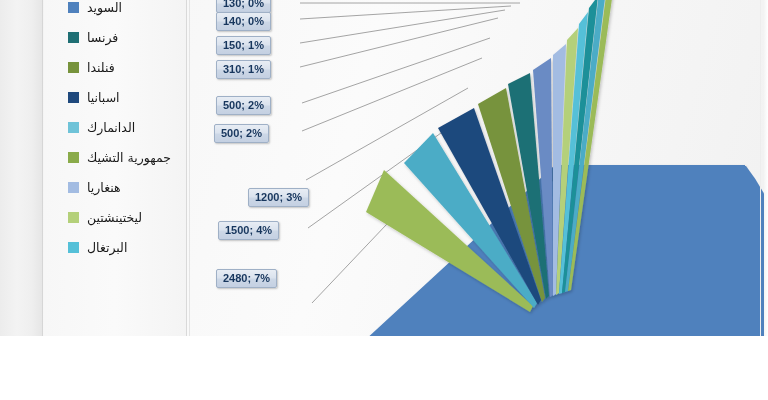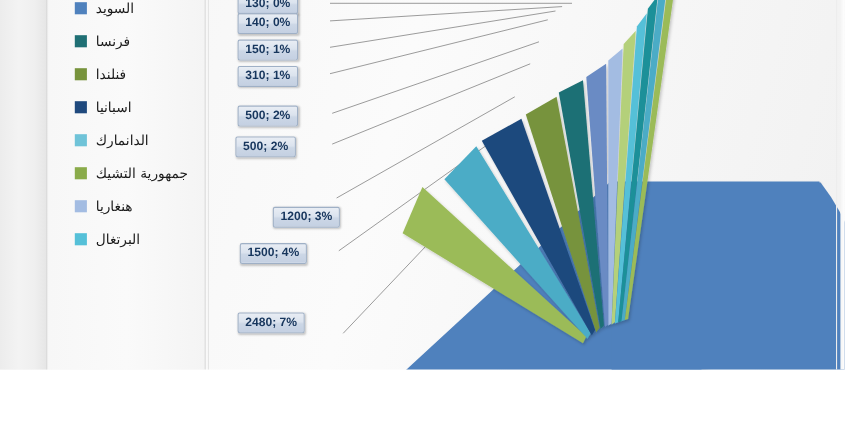--- a/index.html
+++ b/index.html
@@ -151,20 +151,24 @@
           <span class="legend-swatch" style="background: rgb(111, 195, 216);"></span>
           <span class="legend-label">الدانمارك</span>
         </div>
         <div class="legend-item">
           <span class="legend-swatch" style="background: rgb(138, 171, 74);"></span>
           <span class="legend-label">جمهورية التشيك</span>
         </div>
         <div class="legend-item">
           <span class="legend-swatch" style="background: rgb(163, 188, 226);"></span>
           <span class="legend-label">هنغاريا</span>
+        </div>
+        <div class="legend-item">
+          <span class="legend-swatch" style="background: rgb(180, 208, 122);"></span>
+          <span class="legend-label">ليختينشتين</span>
         </div>
         <div class="legend-item">
           <span class="legend-swatch" style="background: rgb(85, 192, 216);"></span>
           <span class="legend-label">البرتغال</span>
         </div>
       </div>
   </div>
   <div class="legend-panel-edge"></div>
   <div class="legend-panel-edge2"></div>
 
@@ -212,20 +216,20 @@
     </svg>
 
     <div class="dlabel" style="left:26px; top:-6px;">130; 0%</div>
     <div class="dlabel" style="left:26px; top:12px;">140; 0%</div>
     <div class="dlabel" style="left:26px; top:36px;">150; 1%</div>
     <div class="dlabel" style="left:26px; top:60px;">310; 1%</div>
     <div class="dlabel" style="left:26px; top:96px;">500; 2%</div>
     <div class="dlabel" style="left:24px; top:124px;">500; 2%</div>
     <div class="dlabel" style="left:26px; top:188px;margin-left:32px;">1200; 3%</div>
     <div class="dlabel" style="left:28px; top:221px;">1500; 4%</div>
-    <div class="dlabel" style="left:26px; top:284px;">2480; 7%</div>
+    <div class="dlabel" style="left:26px; top:269px;">2480; 7%</div>
 
   </div>
 
   <div class="right-edge"></div>
   <div class="right-edge2"></div>
 
 </div>
 
 </body></html>

